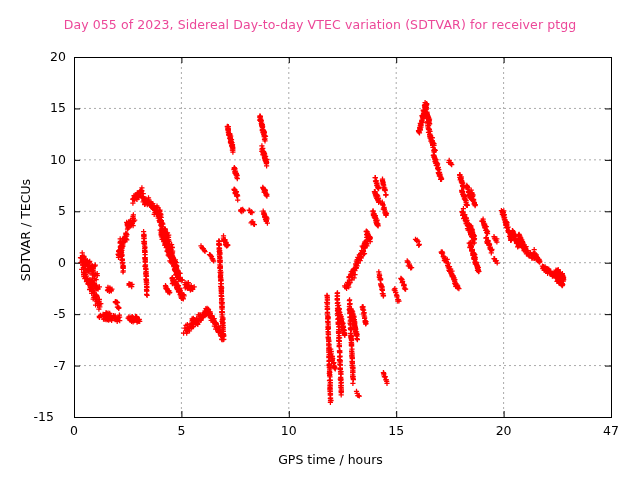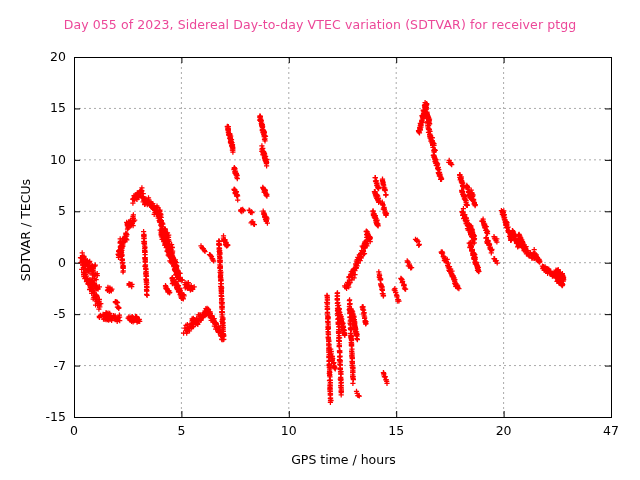--- a/index.html
+++ b/index.html
@@ -26,21 +26,21 @@
     top: 17px;
     width: 640px;
     text-align: center;
     font-size: 12.5px;
     color: #ec4899;
     white-space: nowrap;
     letter-spacing: 0.1px;
   }
   .axis-label-x {
     position: absolute;
-    left: 75px;
+    left: 62px;
     top: 452px;
     width: 537px;
     text-align: center;
     font-size: 12.5px;
     color: #000000;
   }
   .axis-label-y {
     position: absolute;
     left: -72px;
     top: 220px;
@@ -3093,21 +3093,21 @@
       </g>
     </svg>
 
   <div id="ticks-layer">
       <div class="tick-x" style="left: 54px;">0</div>
       <div class="tick-x" style="left: 161.4px;">5</div>
       <div class="tick-x" style="left: 268.8px;">10</div>
       <div class="tick-x" style="left: 376.2px;">15</div>
       <div class="tick-x" style="left: 483.6px;">20</div>
       <div class="tick-x" style="left: 591px;">47</div>
-      <div class="tick-y" style="left: 16px; top: 409px;">-15</div>
+      <div class="tick-y" style="left: 4px; top: 409px;">-15</div>
       <div class="tick-y" style="left: 16px; top: 357.571px;">-7</div>
       <div class="tick-y" style="left: 16px; top: 306.143px;">-5</div>
       <div class="tick-y" style="left: 16px; top: 254.714px;">0</div>
       <div class="tick-y" style="left: 16px; top: 203.286px;">5</div>
       <div class="tick-y" style="left: 16px; top: 151.857px;">10</div>
       <div class="tick-y" style="left: 16px; top: 100.429px;">15</div>
       <div class="tick-y" style="left: 16px; top: 49px;">20</div>
     </div>
 </div>
 

